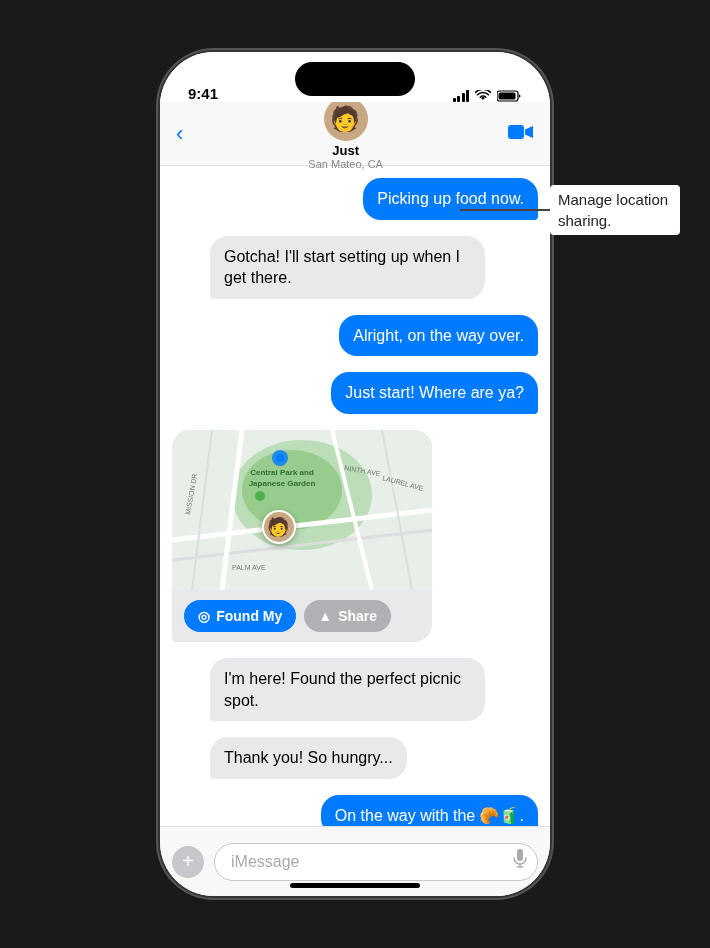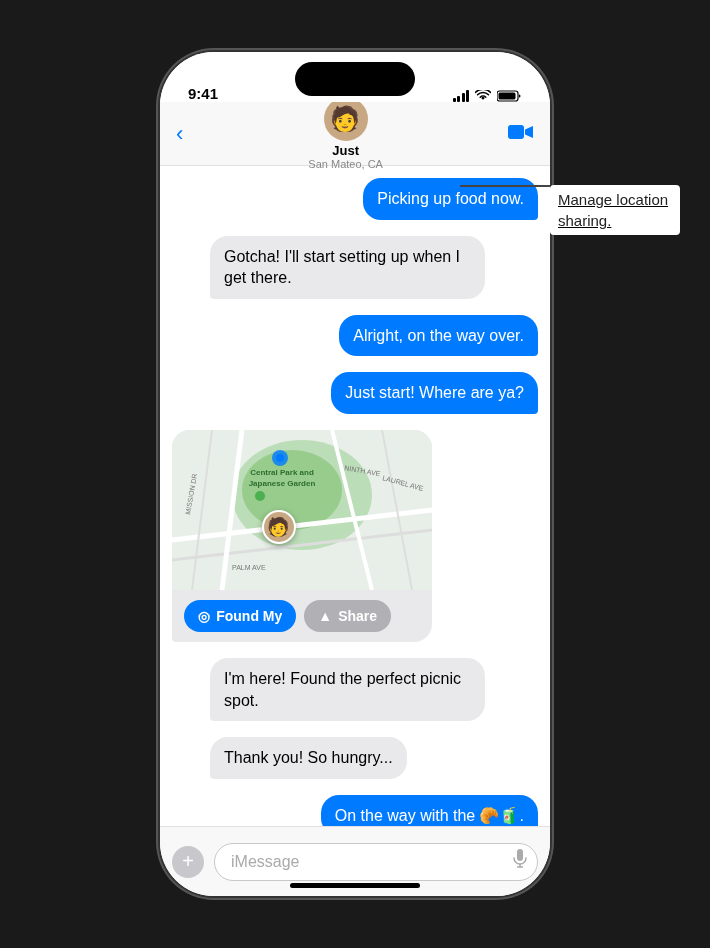--- a/index.html
+++ b/index.html
@@ -402,18 +402,18 @@
             <line x1="7" y1="15" x2="7" y2="18" stroke="#aaa" stroke-width="1.5"></line>
             <line x1="4" y1="18" x2="10" y2="18" stroke="#aaa" stroke-width="1.5"></line>
           </svg>
         </span>
       </div>
     </div>
 
     <div class="home-indicator"></div>
   </div>
 
-  <div style="position:absolute; right:30px; top:185px; display:flex; align-items:flex-start; gap:0;text-decoration:underline;">
+  <div style="position:absolute; right:30px; top:185px; display:flex; align-items:center; gap:0;">
     <div style="width:90px; height:1.5px; background:#444;"></div>
     <div style="font-size:15px; color:#222; background:#fff; padding:4px 8px; border-radius:4px; max-width:130px; line-height:1.4;">Manage location sharing.</div>
   </div>
 
 </div>
 
 </body></html>

